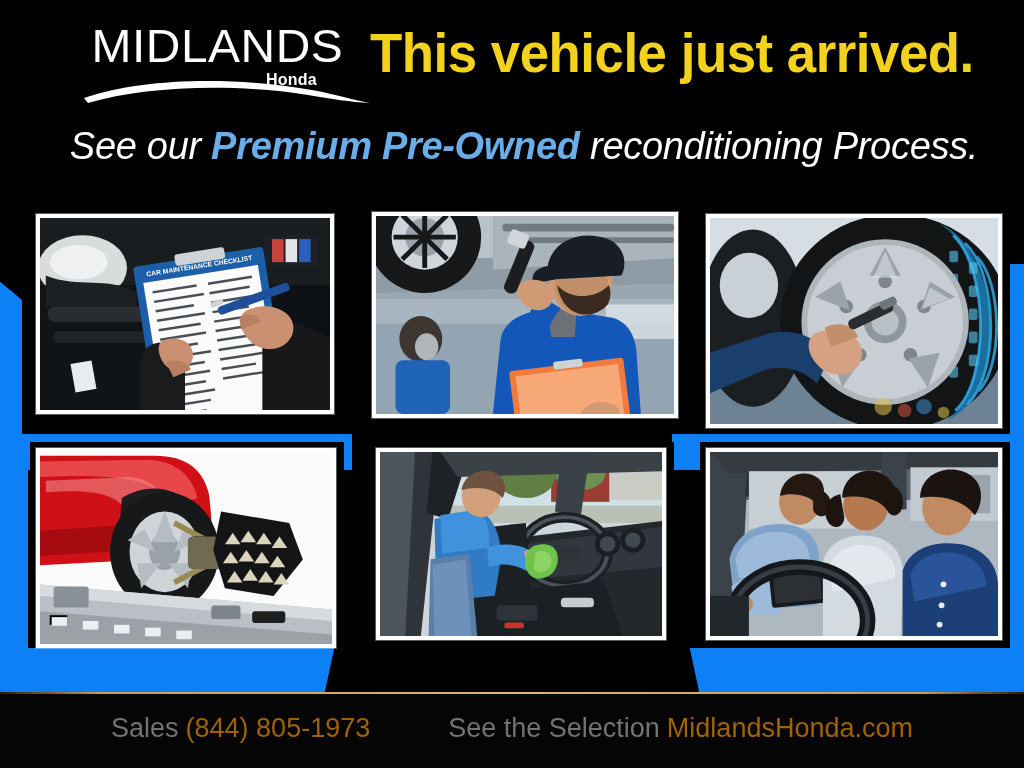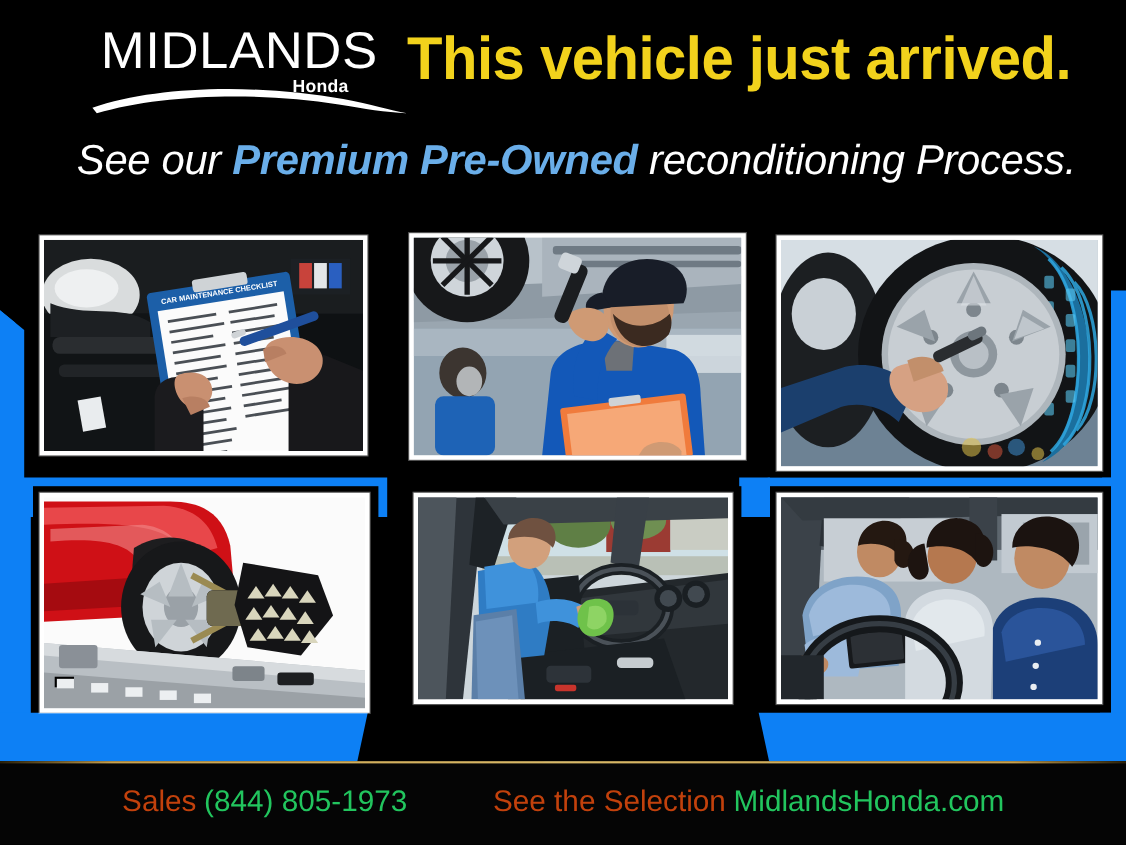--- a/index.html
+++ b/index.html
@@ -64,22 +64,22 @@
   #tile4{ left:36px;  top:448px; width:300px; height:200px; }
   #tile5{ left:376px; top:448px; width:290px; height:192px; }
   #tile6{ left:706px; top:448px; width:296px; height:192px; }
 
   
   .footer{ position:absolute; left:0; top:692px; width:1024px; height:76px; z-index:7; background:#050505; }
   .gold-rule2{ position:absolute; left:0; top:0; width:1024px; height:2px;
               background:linear-gradient(90deg,#2a2009 0%,#c9a14e 10%,#d9b968 50%,#c9a14e 90%,#2a2009 100%); }
   .foot-row{ position:absolute; left:0; top:22px; width:1024px; text-align:center; white-space:nowrap; }
   .foot-seg{ display:inline-block; font-size:27px; line-height:1.1; vertical-align:baseline; }
-  .gold{ color:#c2410c; }
-  .white{ color:#22c55e; }
+  .gold{ color:#737373; }
+  .white{ color:#a16207; }
   .gapwide{ display:inline-block; width:78px; }
   .gapsm{ display:inline-block; width:7px; }
 </style>
 </head>
 <body>
 
 <div id="stage">
 
   <svg class="bg-blue" viewBox="0 0 1024 768" preserveAspectRatio="none">
 

